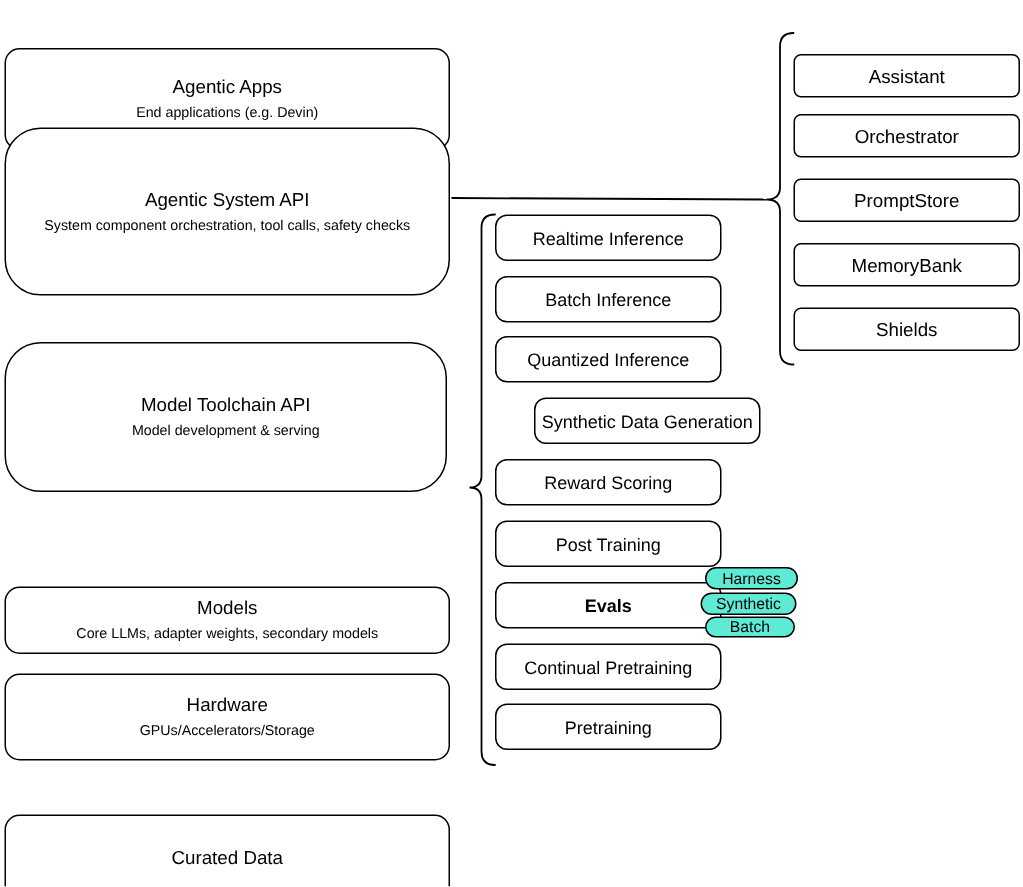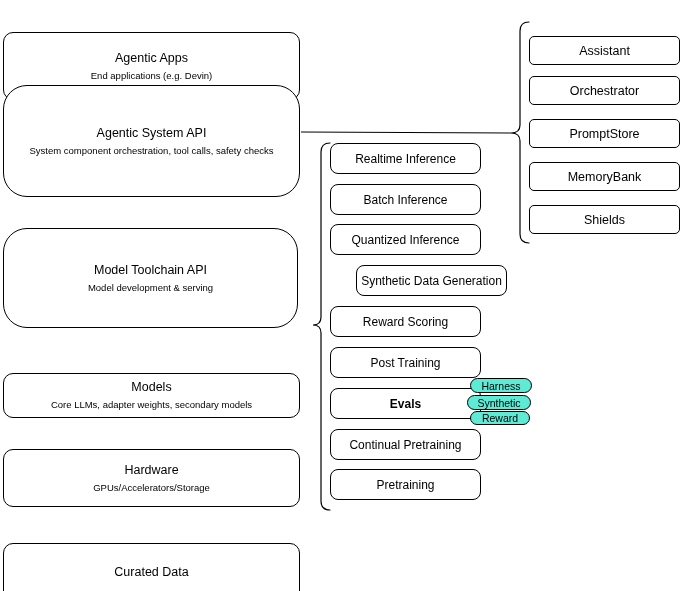--- a/index.html
+++ b/index.html
@@ -72,21 +72,21 @@
   <div class="box lbox bigr" style="top:85px;height:112px;">
     <div class="title">Agentic System API</div>
     <div class="subtitle">System component orchestration, tool calls, safety checks</div>
   </div>
 
   <div class="box lbox bigr" style="top:228px;height:100px;width:295px;">
     <div class="title">Model Toolchain API</div>
     <div class="subtitle">Model development &amp; serving</div>
   </div>
 
-  <div class="box lbox" style="top:373px;height:45px;">
+  <div class="box lbox" style="top:391px;height:45px;">
     <div class="title">Models</div>
     <div class="subtitle">Core LLMs, adapter weights, secondary models</div>
   </div>
 
   <div class="box lbox" style="top:449px;height:58px;">
     <div class="title">Hardware</div>
     <div class="subtitle">GPUs/Accelerators/Storage</div>
   </div>
 
   <div class="box lbox" style="top:531px;height:58px;margin-top:12px;">
@@ -121,21 +121,21 @@
       <span>Pretraining</span>
     </div>
 
   <div class="pill" style="left:470px;top:378px;width:62px;height:15px;">
       <span>Harness</span>
     </div>
   <div class="pill" style="left:467px;top:395px;width:64px;height:15px;">
       <span>Synthetic</span>
     </div>
   <div class="pill" style="left:470px;top:411px;width:60px;height:14px;">
-      <span>Reward</span>
+      <span>Batch</span>
     </div>
 
   <div class="box rgt" style="top:36px;">
       <span>Assistant</span>
     </div>
   <div class="box rgt" style="top:76px;">
       <span>Orchestrator</span>
     </div>
   <div class="box rgt" style="top:119px;">
       <span>PromptStore</span>

